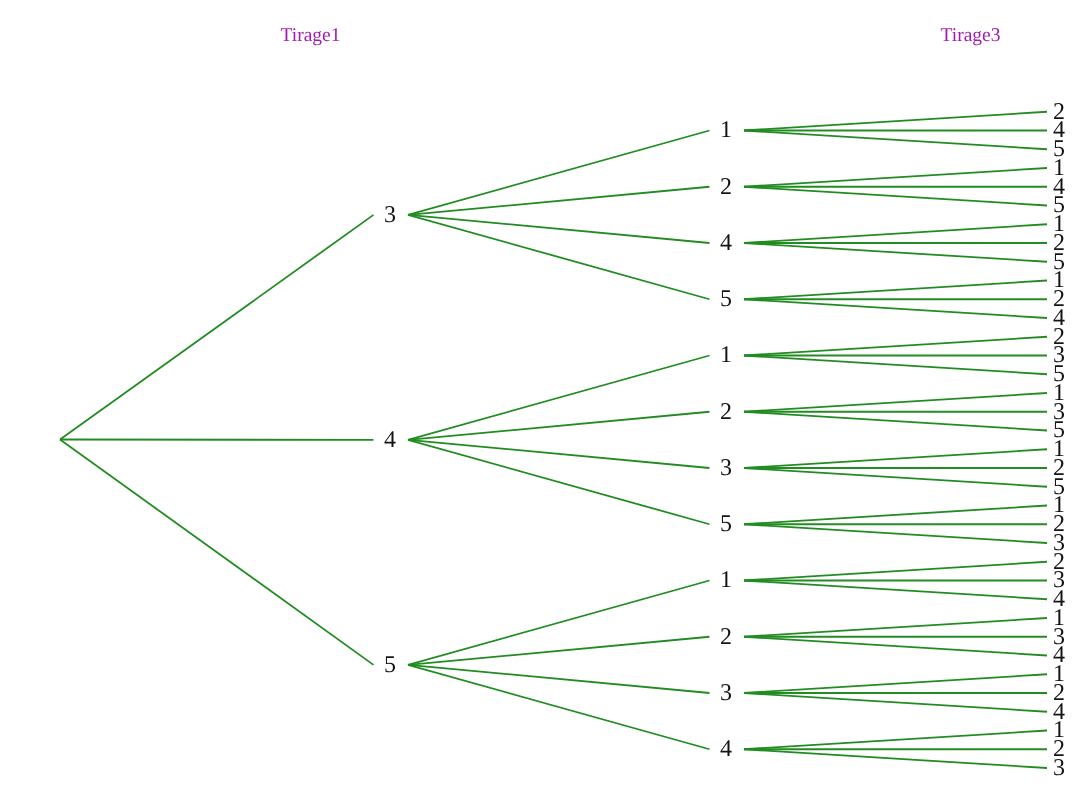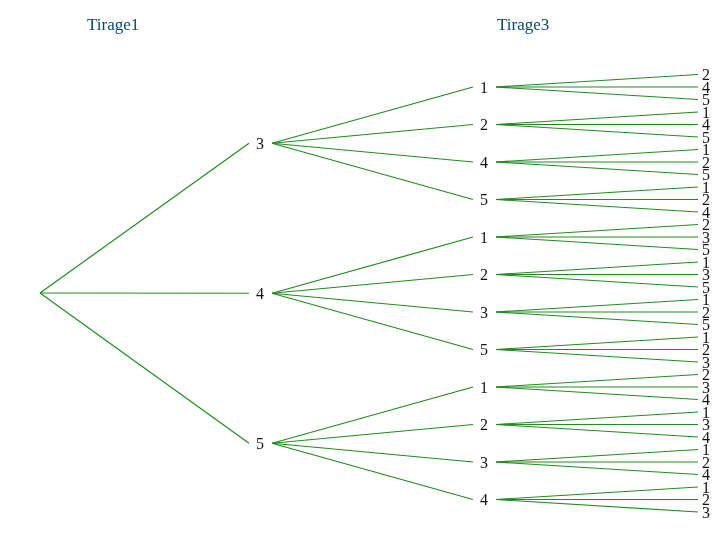--- a/index.html
+++ b/index.html
@@ -7,28 +7,28 @@
     position:relative;
     width:726px;height:538px;
     background:#ffffff;
     overflow:hidden;
     font-family:"Liberation Serif", serif;
   }
   .header{
     position:absolute;
     top:15px;
     width:140px;
-    text-align:left;
-    font-size:17px;
-    color:#0c4a6e;
+    text-align:right;
+    font-size:13px;
+    color:#a21caf;
     white-space:nowrap;
   }
   #header-1{left:87px}
   #header-2{left:307px}
-  #header-3{left:497px}
+  #header-3{left:527px}
   svg.tree{position:absolute;left:0;top:0;}
   svg.tree text{
     font-family:"Liberation Serif", serif;
     font-size:16px;
     fill:#141414;
   }
 </style>
 </head>
 <body>
 

